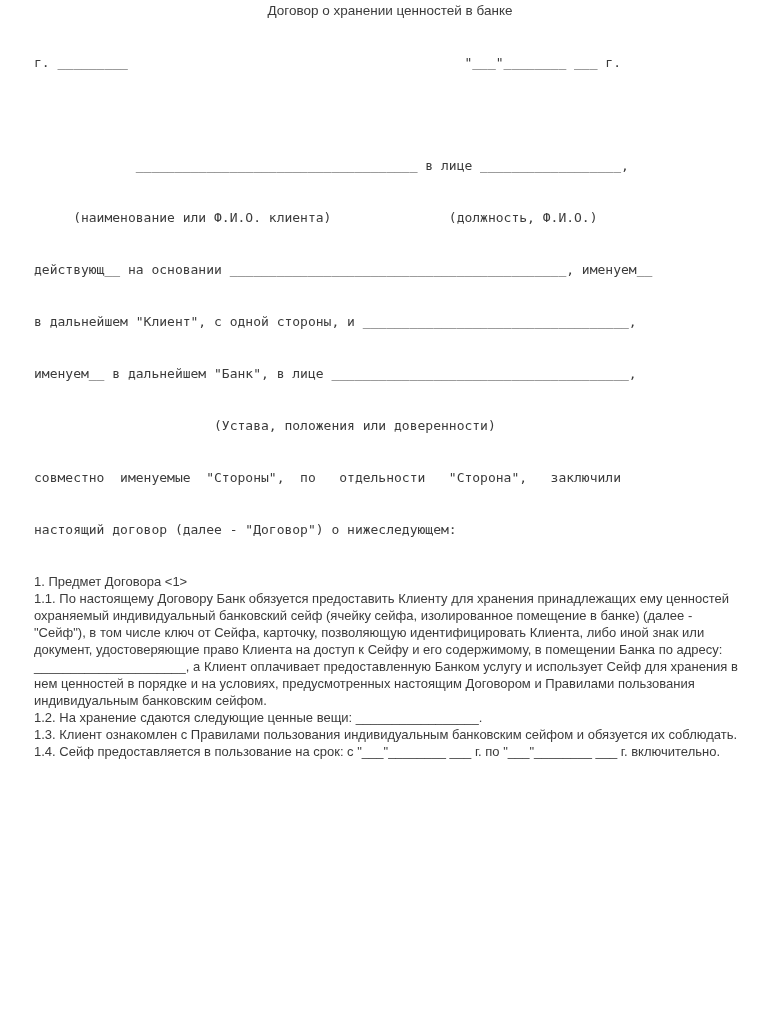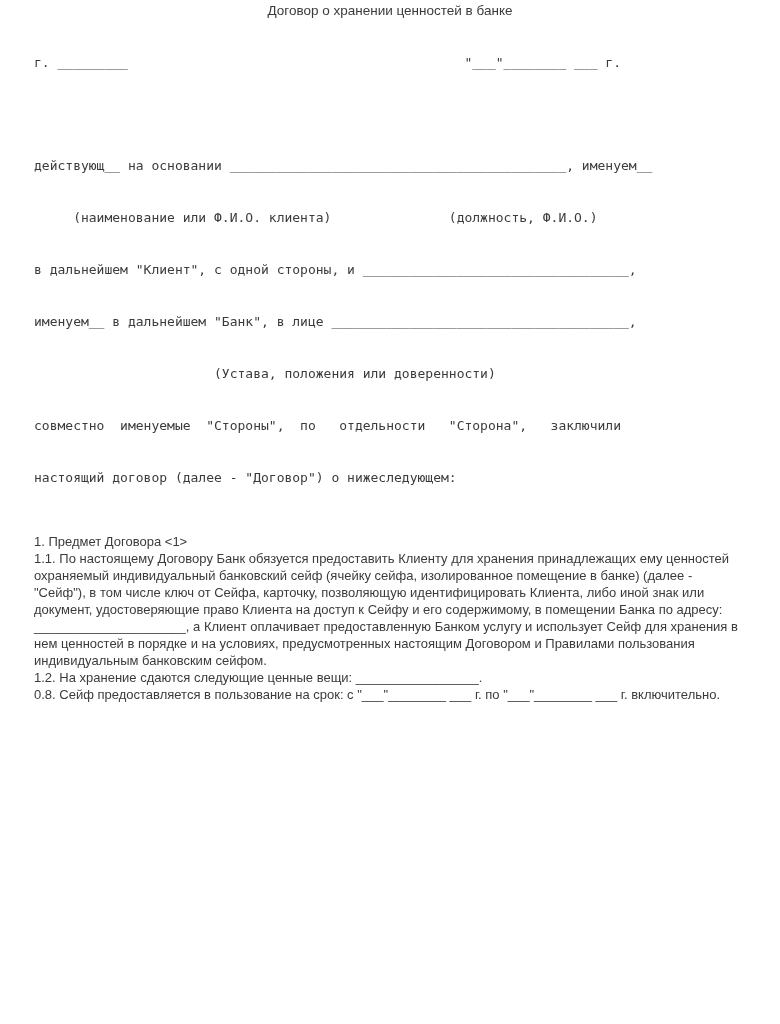--- a/index.html
+++ b/index.html
@@ -37,44 +37,46 @@
     font-family: "Liberation Sans", sans-serif;
     font-size: 13px;
     line-height: 17px;
   }
   .body-text p {
     margin: 0;
   }
   .section-heading {
     margin: 0;
   }
-  .section-1 .section-heading { margin-top: 12px; }
+  .section-1 .section-heading { }
 </style>
 </head>
 <body>
 
 <div class="page">
 
   <div class="doc-title">Договор о хранении ценностей в банке</div>
 
   <div class="preamble">
     <div class="pre-line">г. _________                                           "___"________ ___ г.</div>
     <div class="pre-line"></div>
+    <div class="pre-line">             ____________________________________ в лице __________________,</div>
+    <div class="pre-line">     (наименование или Ф.И.О. клиента)               (должность, Ф.И.О.)</div>
     <div class="pre-line">действующ__ на основании ___________________________________________, именуем__</div>
-    <div class="pre-line">     (наименование или Ф.И.О. клиента)               (должность, Ф.И.О.)</div>
     <div class="pre-line">в дальнейшем "Клиент", с одной стороны, и __________________________________,</div>
     <div class="pre-line">именуем__ в дальнейшем "Банк", в лице ______________________________________,</div>
     <div class="pre-line">                       (Устава, положения или доверенности)</div>
     <div class="pre-line">совместно  именуемые  "Стороны",  по   отдельности   "Сторона",   заключили</div>
     <div class="pre-line">настоящий договор (далее - "Договор") о нижеследующем:</div>
   </div>
 
   <div class="body-text">
 
     <div class="section section-1">
       <p class="section-heading">1. Предмет Договора &lt;1&gt;</p>
       <p>1.1. По настоящему Договору Банк обязуется предоставить Клиенту для хранения принадлежащих ему ценностей охраняемый индивидуальный банковский сейф (ячейку сейфа, изолированное помещение в банке) (далее - "Сейф"), в том числе ключ от Сейфа, карточку, позволяющую идентифицировать Клиента, либо иной знак или документ, удостоверяющие право Клиента на доступ к Сейфу и его содержимому, в помещении Банка по адресу: _____________________, а Клиент оплачивает предоставленную Банком услугу и использует Сейф для хранения в нем ценностей в порядке и на условиях, предусмотренных настоящим Договором и Правилами пользования индивидуальным банковским сейфом.</p>
       <p>1.2. На хранение сдаются следующие ценные вещи: _________________.</p>
-      <p>0.8. Сейф предоставляется в пользование на срок: с "___"________ ___ г. по "___"________ ___ г. включительно.</p>
+      <p>1.3. Клиент ознакомлен с Правилами пользования индивидуальным банковским сейфом и обязуется их соблюдать.</p>
+      <p>1.4. Сейф предоставляется в пользование на срок: с "___"________ ___ г. по "___"________ ___ г. включительно.</p>
     </div>
 
   </div>
 </div>
 
 </body></html>

